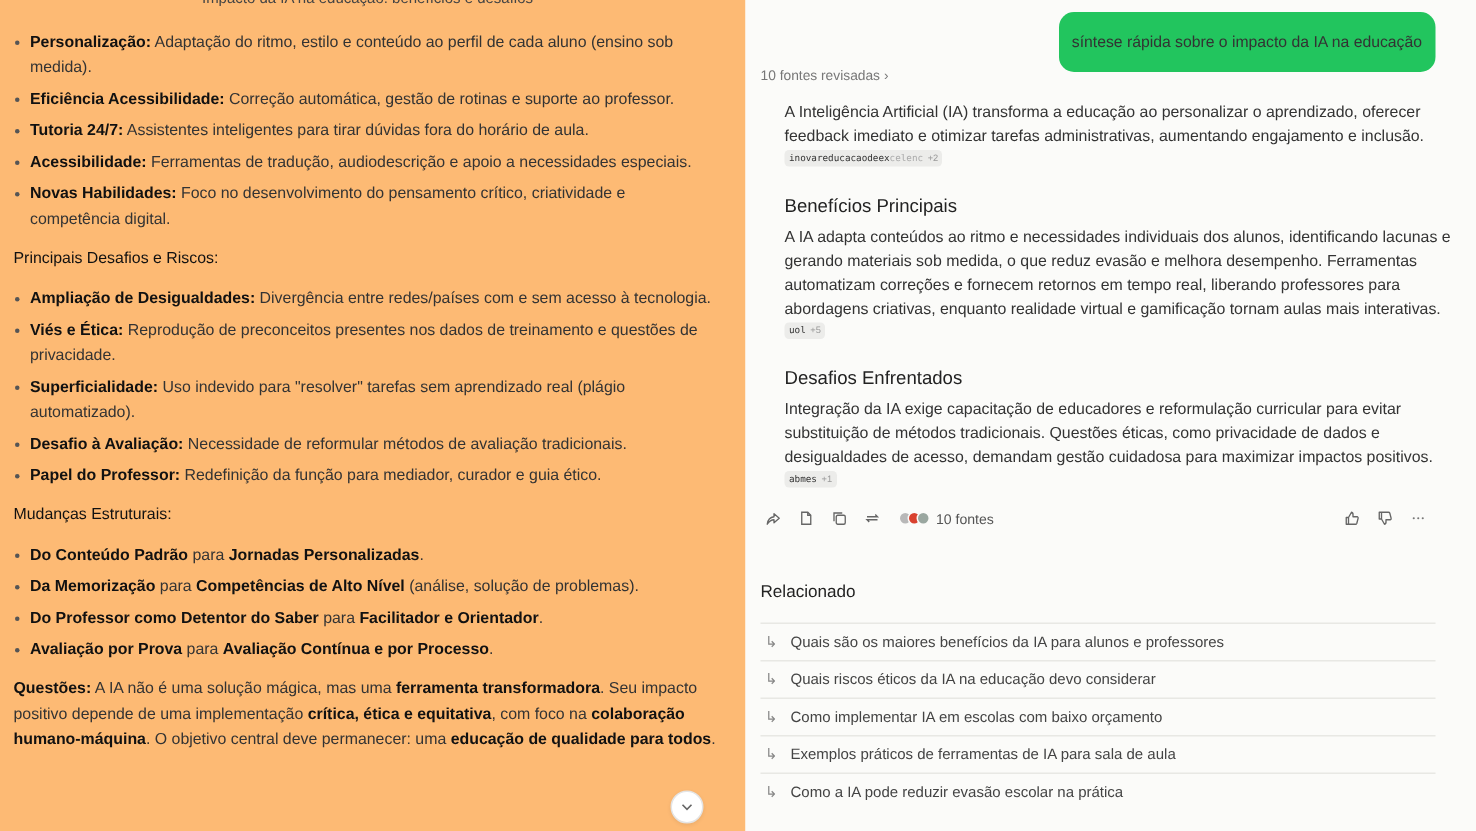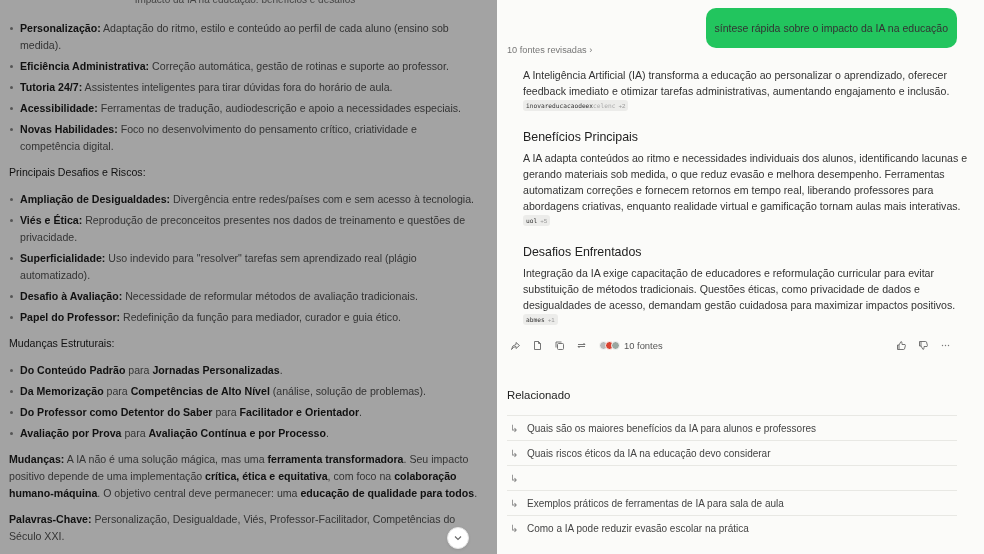--- a/index.html
+++ b/index.html
@@ -1,20 +1,20 @@
 <!DOCTYPE html>
 <html><head>
 <meta charset="utf-8">
 <style>
   * { box-sizing: border-box; margin: 0; padding: 0; }
   html, body { width: 984px; height: 554px; overflow: hidden; }
   body { font-family: "Liberation Sans", sans-serif; background: #ffffff; color: #222; position: relative; }
 
   
-  .left { position: absolute; left: 0; top: 0; width: 497px; height: 554px; background: #a3a3a3; overflow: hidden; }
+  .left { position: absolute; left: 0; top: 0; width: 497px; height: 554px; background: #fdba74; overflow: hidden; }
   .doc-title { position: absolute; top: -6px; left: 0; width: 490px; text-align: center; font-size: 10px; color: #444; }
   .doc { position: absolute; left: 9px; top: 20px; width: 470px; font-size: 10.6px; line-height: 17px; color: #333; }
   .doc b { color: #111; font-weight: bold; }
   .doc ul { list-style: none; }
   .doc li { position: relative; padding-left: 11px; margin-bottom: 4px; }
   .doc li::before { content: ""; position: absolute; left: 1px; top: 7px; width: 3px; height: 3px; background: #555; border-radius: 50%; }
   .doc .sec { font-weight: normal; color: #111; margin: 9px 0 10px 0; }
   .doc p { margin-top: 9px; }
 
   .scroll-down { position: absolute; left: 447px; top: 527px; width: 22px; height: 22px; border-radius: 50%; background: #fff; border: 1px solid #e4e4e4; box-shadow: 0 1px 3px rgba(0,0,0,0.08); display: flex; align-items: center; justify-content: center; }
@@ -45,21 +45,21 @@
 </style>
 </head>
 <body>
 
 <div class="left">
   <div class="doc-title">Impacto da IA na educação: benefícios e desafios</div>
 
   <div class="doc">
     <ul>
       <li><b>Personalização:</b><span> Adaptação do ritmo, estilo e conteúdo ao perfil de cada aluno (ensino sob medida).</span></li>
-      <li><b>Eficiência Administrativa:</b><span> Correção automática, gestão de rotinas e suporte ao professor.</span></li>
+      <li><b>Eficiência Acessibilidade:</b><span> Correção automática, gestão de rotinas e suporte ao professor.</span></li>
       <li><b>Tutoria 24/7:</b><span> Assistentes inteligentes para tirar dúvidas fora do horário de aula.</span></li>
       <li><b>Acessibilidade:</b><span> Ferramentas de tradução, audiodescrição e apoio a necessidades especiais.</span></li>
       <li><b>Novas Habilidades:</b><span> Foco no desenvolvimento do pensamento crítico, criatividade e competência digital.</span></li>
     </ul>
 
     <div class="sec">Principais Desafios e Riscos:</div>
     <ul>
       <li><b>Ampliação de Desigualdades:</b><span> Divergência entre redes/países com e sem acesso à tecnologia.</span></li>
       <li><b>Viés e Ética:</b><span> Reprodução de preconceitos presentes nos dados de treinamento e questões de privacidade.</span></li>
       <li><b>Superficialidade:</b><span> Uso indevido para "resolver" tarefas sem aprendizado real (plágio automatizado).</span></li>
@@ -69,26 +69,23 @@
 
     <div class="sec">Mudanças Estruturais:</div>
     <ul>
       <li><b>Do Conteúdo Padrão</b><span> para </span><b>Jornadas Personalizadas</b><span>.</span></li>
       <li><b>Da Memorização</b><span> para </span><b>Competências de Alto Nível</b><span> (análise, solução de problemas).</span></li>
       <li><b>Do Professor como Detentor do Saber</b><span> para </span><b>Facilitador e Orientador</b><span>.</span></li>
       <li><b>Avaliação por Prova</b><span> para </span><b>Avaliação Contínua e por Processo</b><span>.</span></li>
     </ul>
 
     <p>
-      <b>Mudanças:</b><span> A IA não é uma solução mágica, mas uma </span><b>ferramenta transformadora</b><span>. Seu impacto positivo depende de uma implementação </span><b>crítica, ética e equitativa</b><span>, com foco na </span><b>colaboração humano-máquina</b><span>. O objetivo central deve permanecer: uma </span><b>educação de qualidade para todos</b><span>.</span>
+      <b>Questões:</b><span> A IA não é uma solução mágica, mas uma </span><b>ferramenta transformadora</b><span>. Seu impacto positivo depende de uma implementação </span><b>crítica, ética e equitativa</b><span>, com foco na </span><b>colaboração humano-máquina</b><span>. O objetivo central deve permanecer: uma </span><b>educação de qualidade para todos</b><span>.</span>
     </p>
 
-    <p>
-      <b>Palavras-Chave:</b><span> Personalização, Desigualdade, Viés, Professor-Facilitador, Competências do Século XXI.</span>
-    </p>
   </div>
 
   <div class="scroll-down">
     <svg width="8" height="6" viewBox="0 0 8 6">
         <path d="M1 1.5 L4 4.5 L7 1.5" fill="none" stroke="#666" stroke-width="1.1"></path>
       </svg>
   </div>
 </div>
 
 <div class="right">
@@ -168,20 +165,21 @@
     <div class="rel-item">
         <span class="arrow">↳</span>
         <span>Quais são os maiores benefícios da IA para alunos e professores</span>
       </div>
     <div class="rel-item">
         <span class="arrow">↳</span>
         <span>Quais riscos éticos da IA na educação devo considerar</span>
       </div>
     <div class="rel-item">
         <span class="arrow">↳</span>
+        <span>Como implementar IA em escolas com baixo orçamento</span>
       </div>
     <div class="rel-item">
         <span class="arrow">↳</span>
         <span>Exemplos práticos de ferramentas de IA para sala de aula</span>
       </div>
     <div class="rel-item">
         <span class="arrow">↳</span>
         <span>Como a IA pode reduzir evasão escolar na prática</span>
       </div>
   </div>

